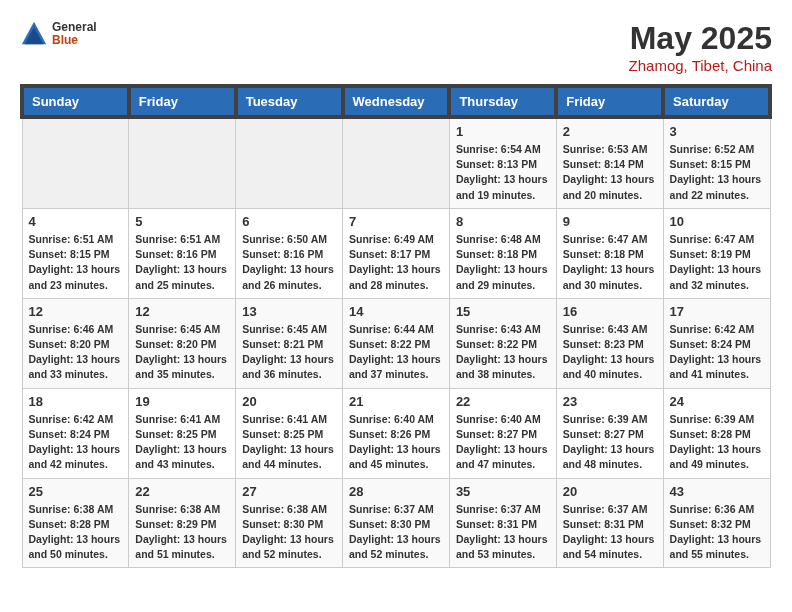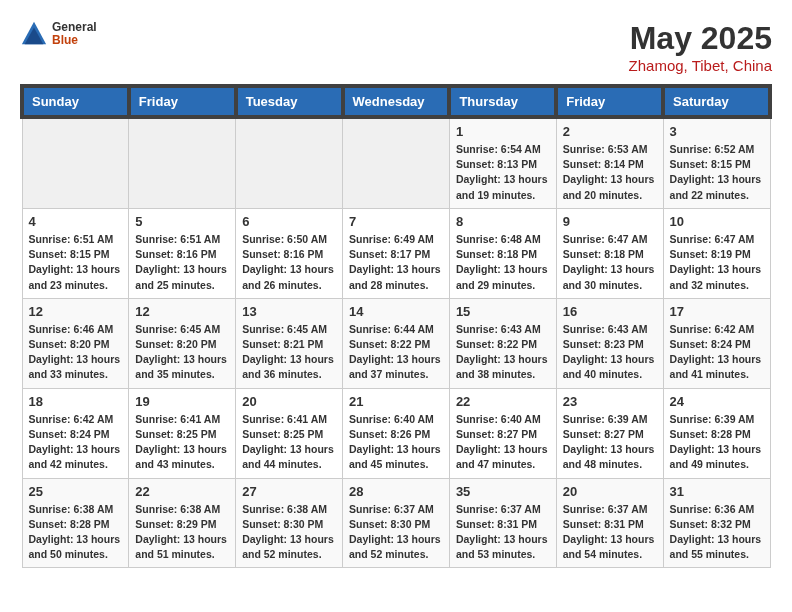--- a/index.html
+++ b/index.html
@@ -250,18 +250,18 @@
         </td>
         <td>
           <span class="day-num">35</span>
           <div class="day-info">Sunrise: 6:37 AM<br>Sunset: 8:31 PM<br>Daylight: 13 hours<br>and 53 minutes.</div>
         </td>
         <td>
           <span class="day-num">20</span>
           <div class="day-info">Sunrise: 6:37 AM<br>Sunset: 8:31 PM<br>Daylight: 13 hours<br>and 54 minutes.</div>
         </td>
         <td>
-          <span class="day-num">31</span>
+          <span class="day-num">43</span>
           <div class="day-info">Sunrise: 6:36 AM<br>Sunset: 8:32 PM<br>Daylight: 13 hours<br>and 55 minutes.</div>
         </td>
       </tr>
     </tbody>
 </table>
 
 </body></html>

